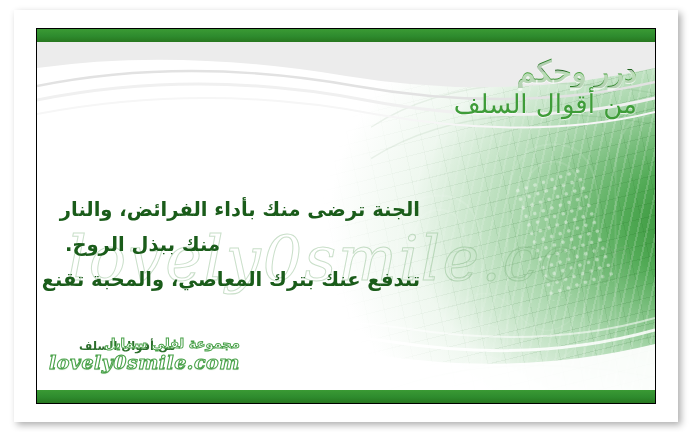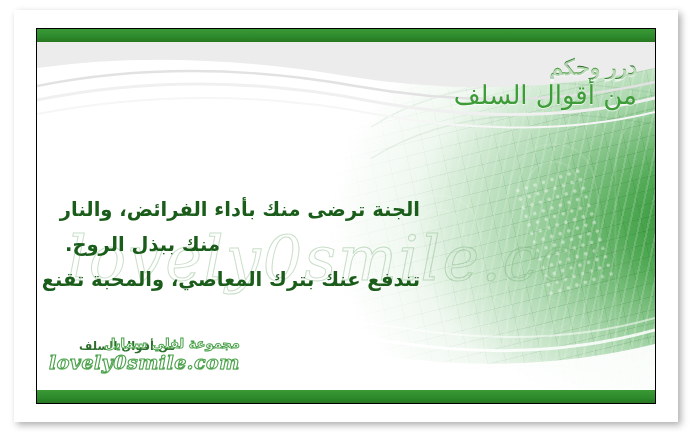--- a/index.html
+++ b/index.html
@@ -83,23 +83,23 @@
   .swoosh-top{position:absolute;left:0;top:0;width:100%;height:120px;}
   .swoosh-bottom{position:absolute;left:0;bottom:0;width:100%;height:120px;}
 
   
   .header{
     position:absolute;right:18px;top:14px;
     text-align:right;
     direction:rtl;
   }
   .title-main{
-    font-family:Liberation Serif, serif;
-    font-weight:bold;
-    font-size:22px;
+    font-family:Liberation Sans, sans-serif;
+    font-weight:bold;
+    font-size:30px;
     line-height:1.05;
     letter-spacing:1px;
     color:#1d6b1d;
     background:linear-gradient(180deg,#2f8f2a 0%, #1c5e1c 48%, #3f9e34 52%, #2a7a26 100%);
     -webkit-background-clip:text;
             background-clip:text;
     -webkit-text-fill-color:transparent;
     text-shadow:0 1px 0 rgba(255,255,255,.65);
   }
   .title-sub{

